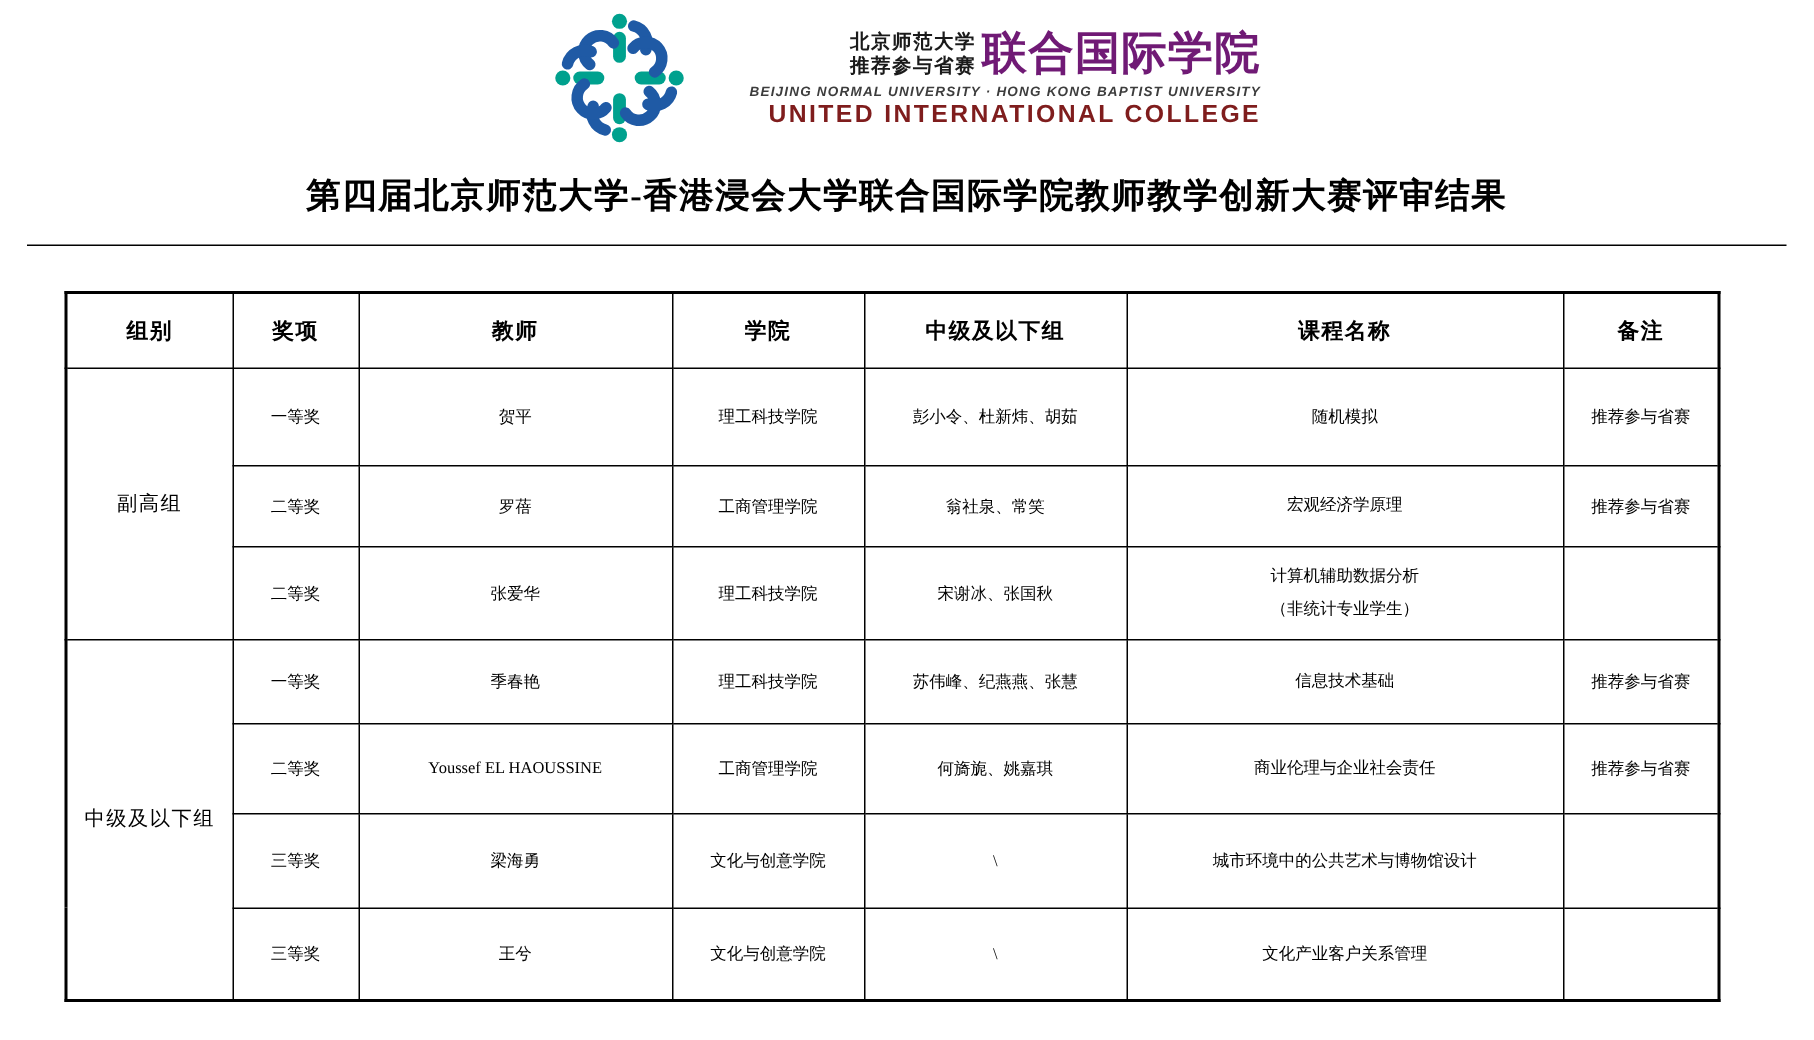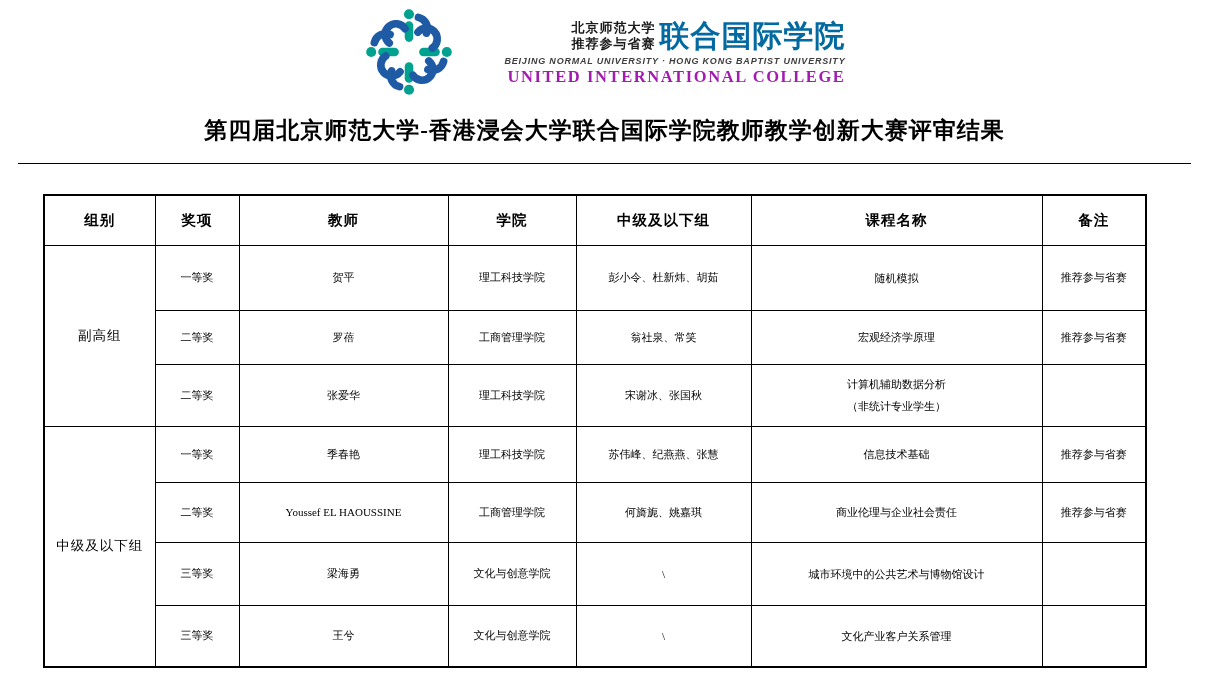--- a/index.html
+++ b/index.html
@@ -17,32 +17,32 @@
   }
   .logo-mark { width: 90px; height: 92px; flex: 0 0 auto; }
   .logo-text { display: flex; flex-direction: column; margin-left: 10px; margin-top: 14px; align-items: flex-end; }
   .logo-cn-row { display: flex; align-items: center; }
   .logo-cn-small {
     display: flex; flex-direction: column; justify-content: center;
     font-size: 13px; font-weight: 700; line-height: 1.2; letter-spacing: 1px;
     color: #1a1a1a; margin-right: 4px;
   }
   .logo-cn-big {
-    font-size: 30px; font-weight: 700; letter-spacing: 1px; color: #0369a1;
+    font-size: 30px; font-weight: 700; letter-spacing: 1px; color: #701a75;
     line-height: 1.05;
   }
   .logo-en-small {
     font-family: "Liberation Sans", "DejaVu Sans", sans-serif;
     font-size: 9px; font-weight: 700; letter-spacing: 0.8px;
     color: #3d3d3d; margin-top: 4px; white-space: nowrap; font-style: italic;
   }
   .logo-en-big {
-    font-family: Liberation Serif, serif;
+    font-family: Liberation Sans, sans-serif;
     font-size: 16.5px; font-weight: 700; letter-spacing: 1.6px;
-    color: #a21caf; margin-top: 1px; white-space: nowrap; margin-left: 44px;
+    color: #7f1d1d; margin-top: 1px; white-space: nowrap; margin-left: 44px;
   }
 
   
   .doc-title {
     text-align: center; font-size: 23px; font-weight: 700;
     letter-spacing: 1px; margin-top: 17px; color: #000;
   }
   .divider {
     border: none; border-top: 1.6px solid #000;
     margin: 17px 18px 0 18px;

